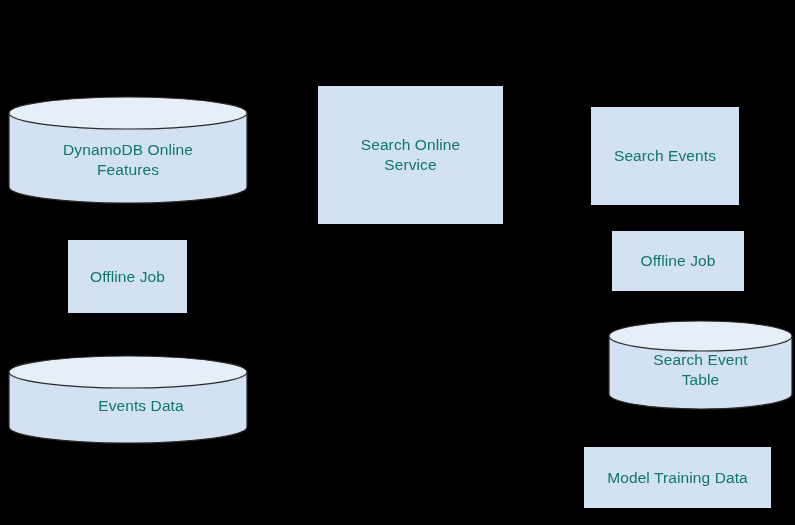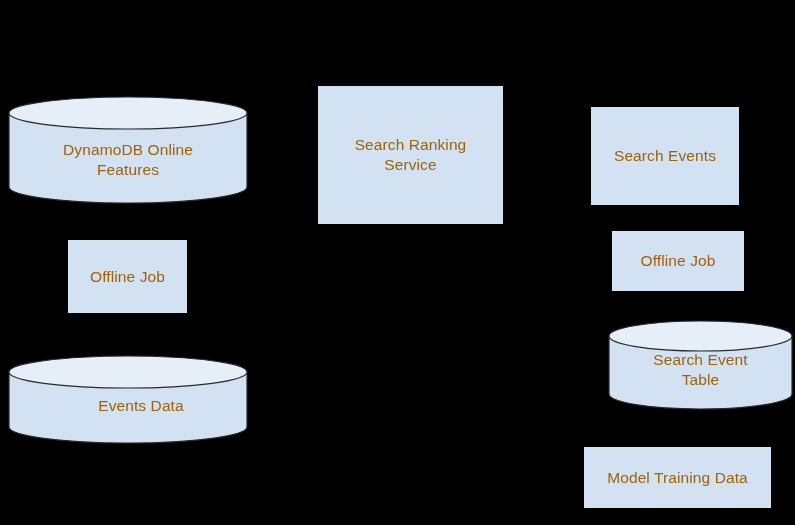--- a/index.html
+++ b/index.html
@@ -16,21 +16,21 @@
     overflow: hidden;
     font-family: "Liberation Sans", "DejaVu Sans", sans-serif;
   }
 
   
   .node-label {
     position: absolute;
     left: 0;
     right: 0;
     text-align: center;
-    color: #a16207;
+    color: #0f766e;
     font-size: 15.5px;
     line-height: 20px;
     letter-spacing: 0.1px;
     white-space: pre-line;
     pointer-events: none;
     user-select: none;
   }
 
   
   .rect-node {
@@ -80,21 +80,21 @@
 
   <div class="cyl-node" style="left:8px; top:355px; width:240px; height:89px;padding-left:26px;">
     <svg width="240" height="89" viewBox="0 0 240 89" aria-hidden="true">
       <path d="M1,17 L1,72 A119,16 0 0 0 239,72 L239,17 Z" fill="#d2e2f2" stroke="#2a2a2a" stroke-width="1.2"></path>
       <ellipse cx="120" cy="17" rx="119" ry="16" fill="#e6eef7" stroke="#2a2a2a" stroke-width="1.2"></ellipse>
     </svg>
     <div class="node-label" style="top:41px;">Events Data</div>
   </div>
 
   <div class="rect-node" style="left:318px; top:86px; width:185px; height:138px;">
-    <div class="node-label">Search Ranking
+    <div class="node-label">Search Online
 Service</div>
   </div>
 
   <div class="rect-node" style="left:591px; top:107px; width:148px; height:98px;">
     <div class="node-label">Search Events</div>
   </div>
 
   <div class="rect-node" style="left:612px; top:231px; width:132px; height:60px;">
     <div class="node-label">Offline Job</div>
   </div>

